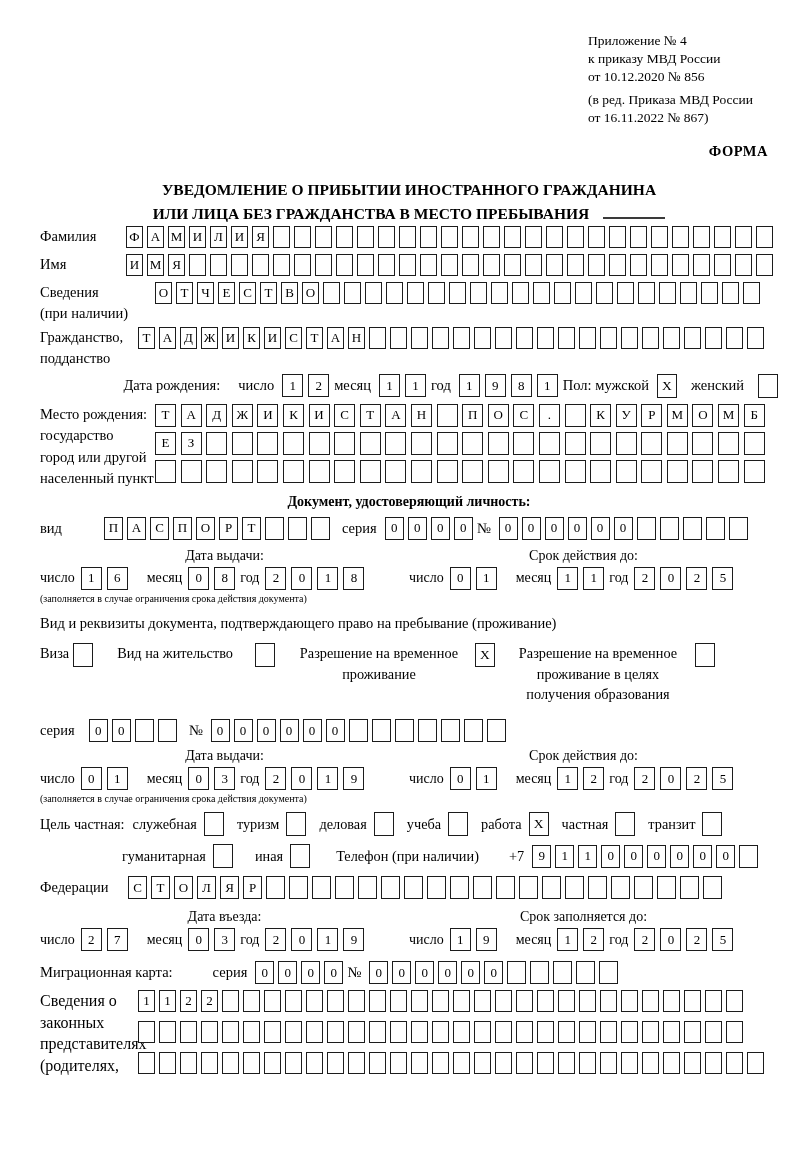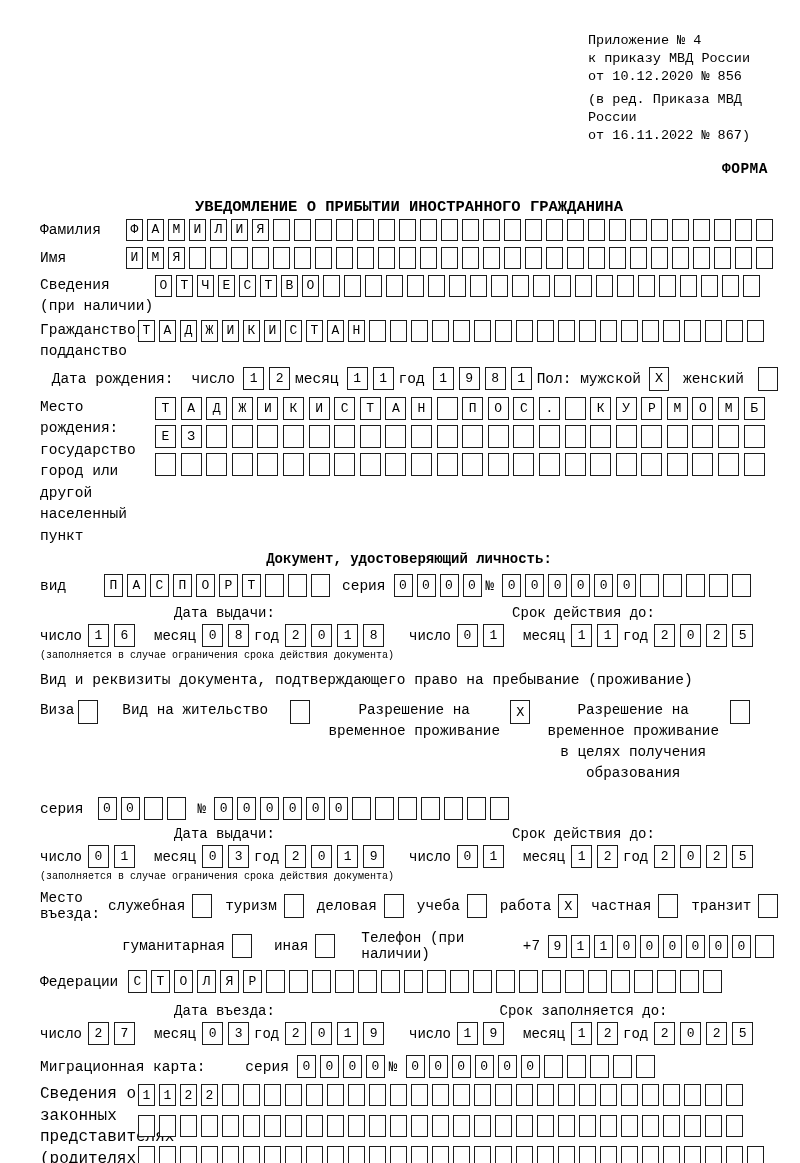--- a/index.html
+++ b/index.html
@@ -1,19 +1,19 @@
 <!DOCTYPE html>
 <html><head>
 <meta charset="utf-8">
 <style>
   html,body{margin:0;padding:0;background:#ffffff;}
   .page{
     position:relative;width:800px;height:1163px;box-sizing:border-box;
     background:#ffffff;color:#000;
-    font-family:Liberation Mono, monospace;
+    font-family:Liberation Serif, serif;
     padding:32px 22px 2px 40px;overflow:hidden;
   }
   
   .hdr{margin-left:auto;width:190px;font-size:13.5px;line-height:1.33;}
   .hdr .sub{margin-top:5px;}
   .forma{text-align:right;font-weight:bold;font-size:14.5px;margin:16px 10px 0 0;letter-spacing:.5px;}
   .title{text-align:center;font-weight:bold;font-size:15.5px;line-height:1.55;margin-top:18px;}
   .uline{display:inline-block;width:62px;border-bottom:2px solid #3a3a3a;margin-left:14px;}
   .sec{font-weight:bold;font-size:14.6px;margin:24px 0 14px 24px;}
   
@@ -71,20 +71,21 @@
     <div>от 10.12.2020 № 856</div>
     <div class="sub">
       <div>(в ред. Приказа МВД России</div>
       <div>от 16.11.2022 № 867)</div>
     </div>
   </div>
   <div class="forma">ФОРМА</div>
 
   <div class="title">
     <div>УВЕДОМЛЕНИЕ О ПРИБЫТИИ ИНОСТРАННОГО ГРАЖДАНИНА</div>
+    <div><span>ИЛИ ЛИЦА БЕЗ ГРАЖДАНСТВА В МЕСТО ПРЕБЫВАНИЯ</span><span class="uline"></span></div>
   </div>
 
 
   <div class="row">
     <span class="lbl" style="width:86px">Фамилия</span>
     <span class="cells">
         <span class="cell">Ф</span>
         <span class="cell">А</span>
         <span class="cell">М</span>
         <span class="cell">И</span>
@@ -541,21 +542,21 @@
             <span class="cell">0</span>
             <span class="cell">2</span>
             <span class="cell">5</span>
           </span>
       </div>
     </div>
   </div>
   <div class="note">(заполняется в случае ограничения срока действия документа)</div>
 
   <div class="prow">
-    <span>Место въезда:</span>
+    <span>Цель частная:</span>
     <span class="gap8"></span>
     <div class="pitem">
         <span>служебная</span>
         <span class="cb"></span>
       </div>
     <div class="pitem">
         <span>туризм</span>
         <span class="cb"></span>
       </div>
     <div class="pitem">

